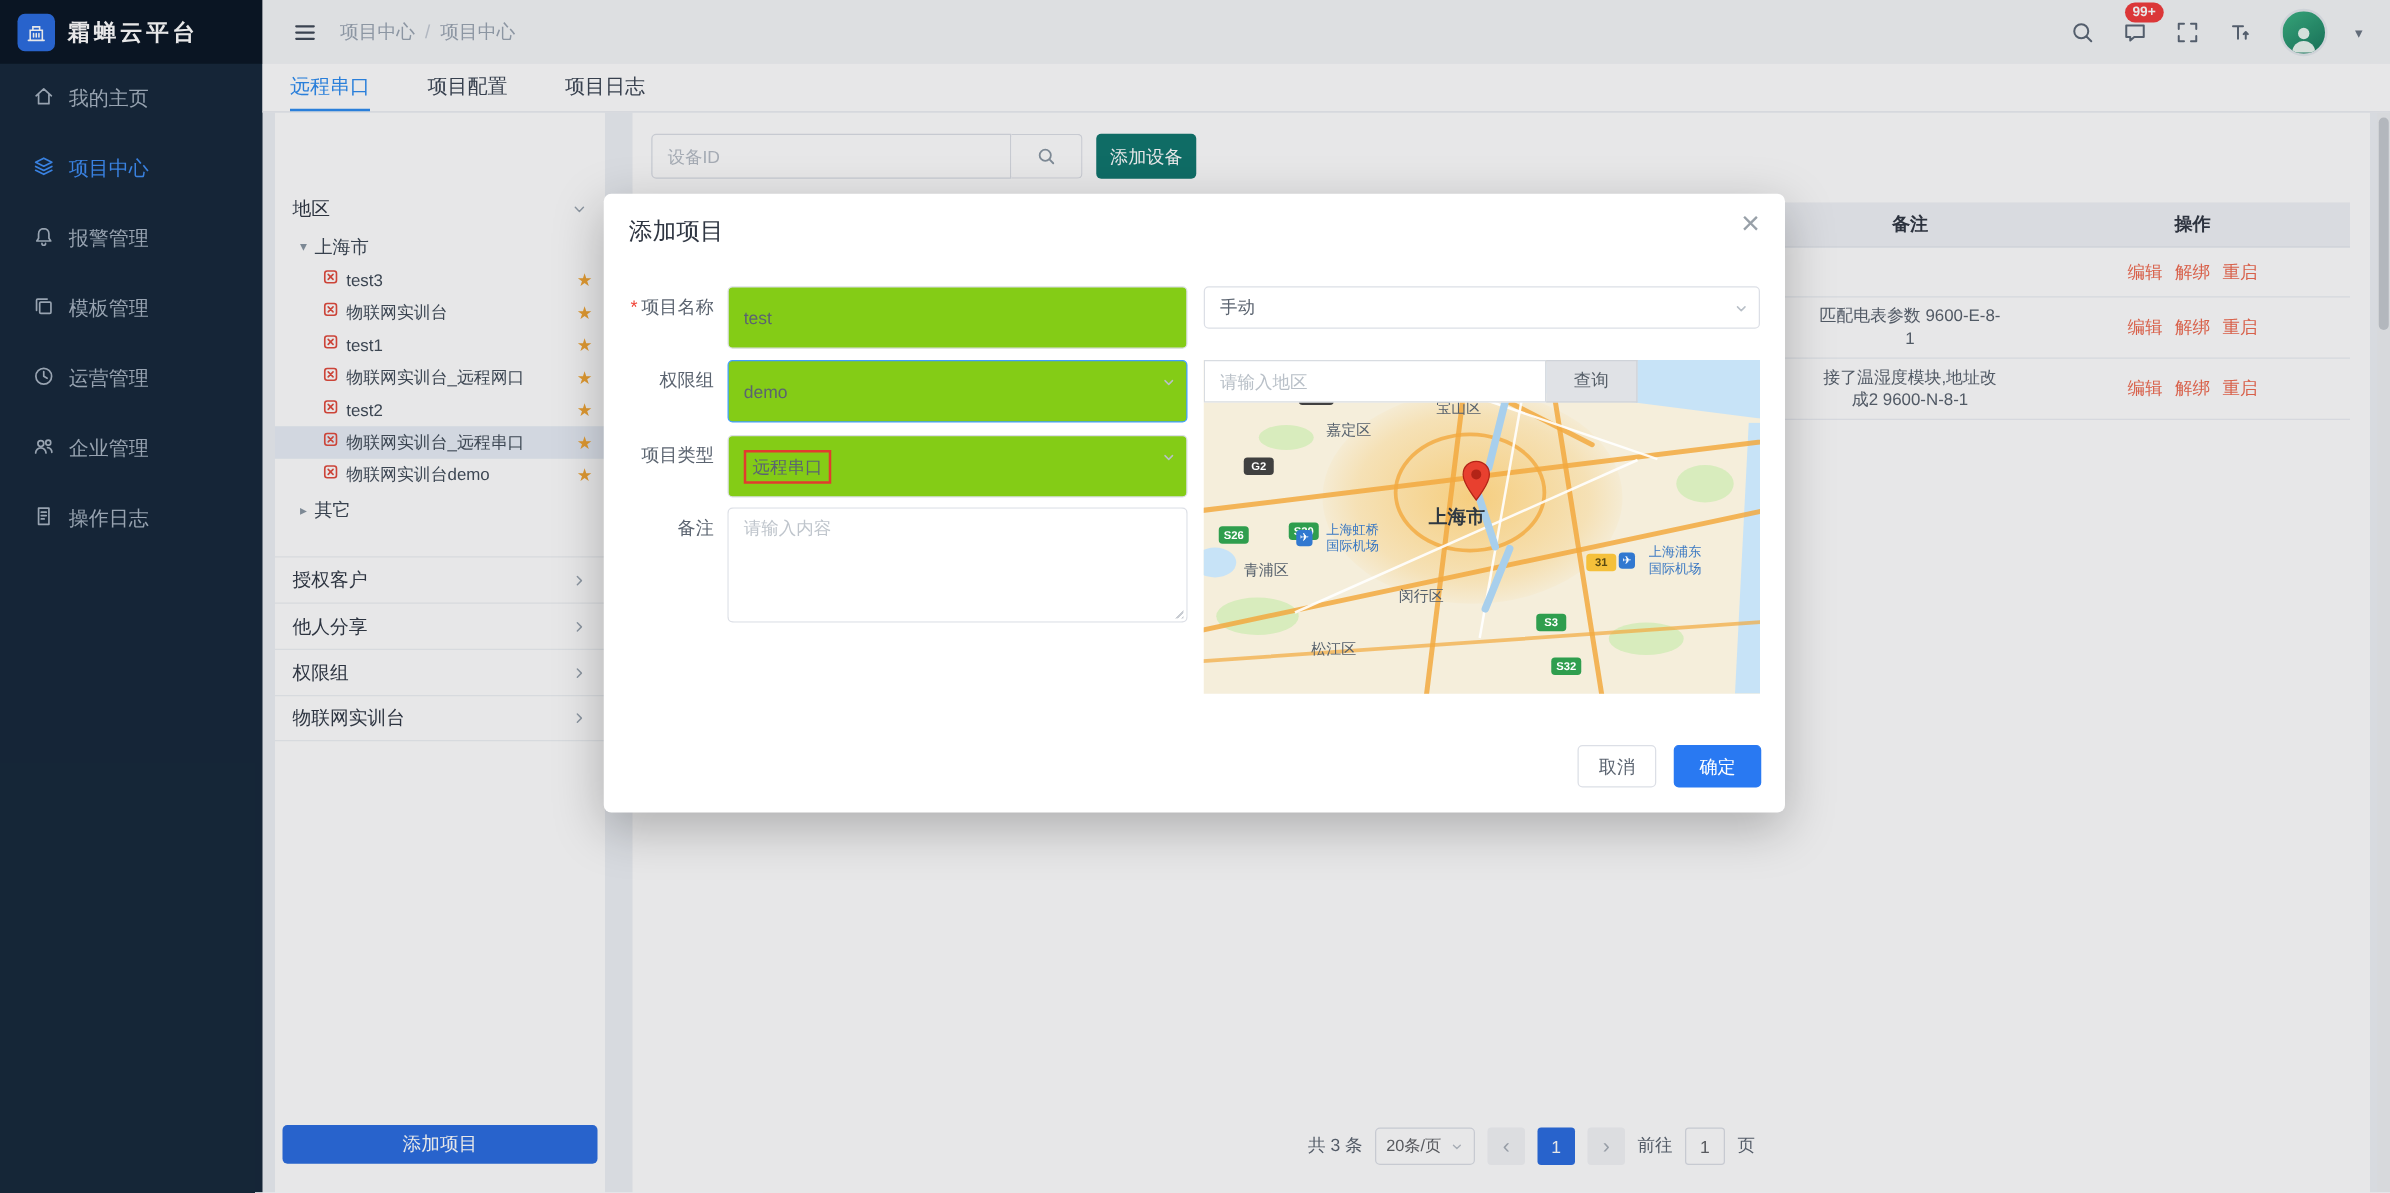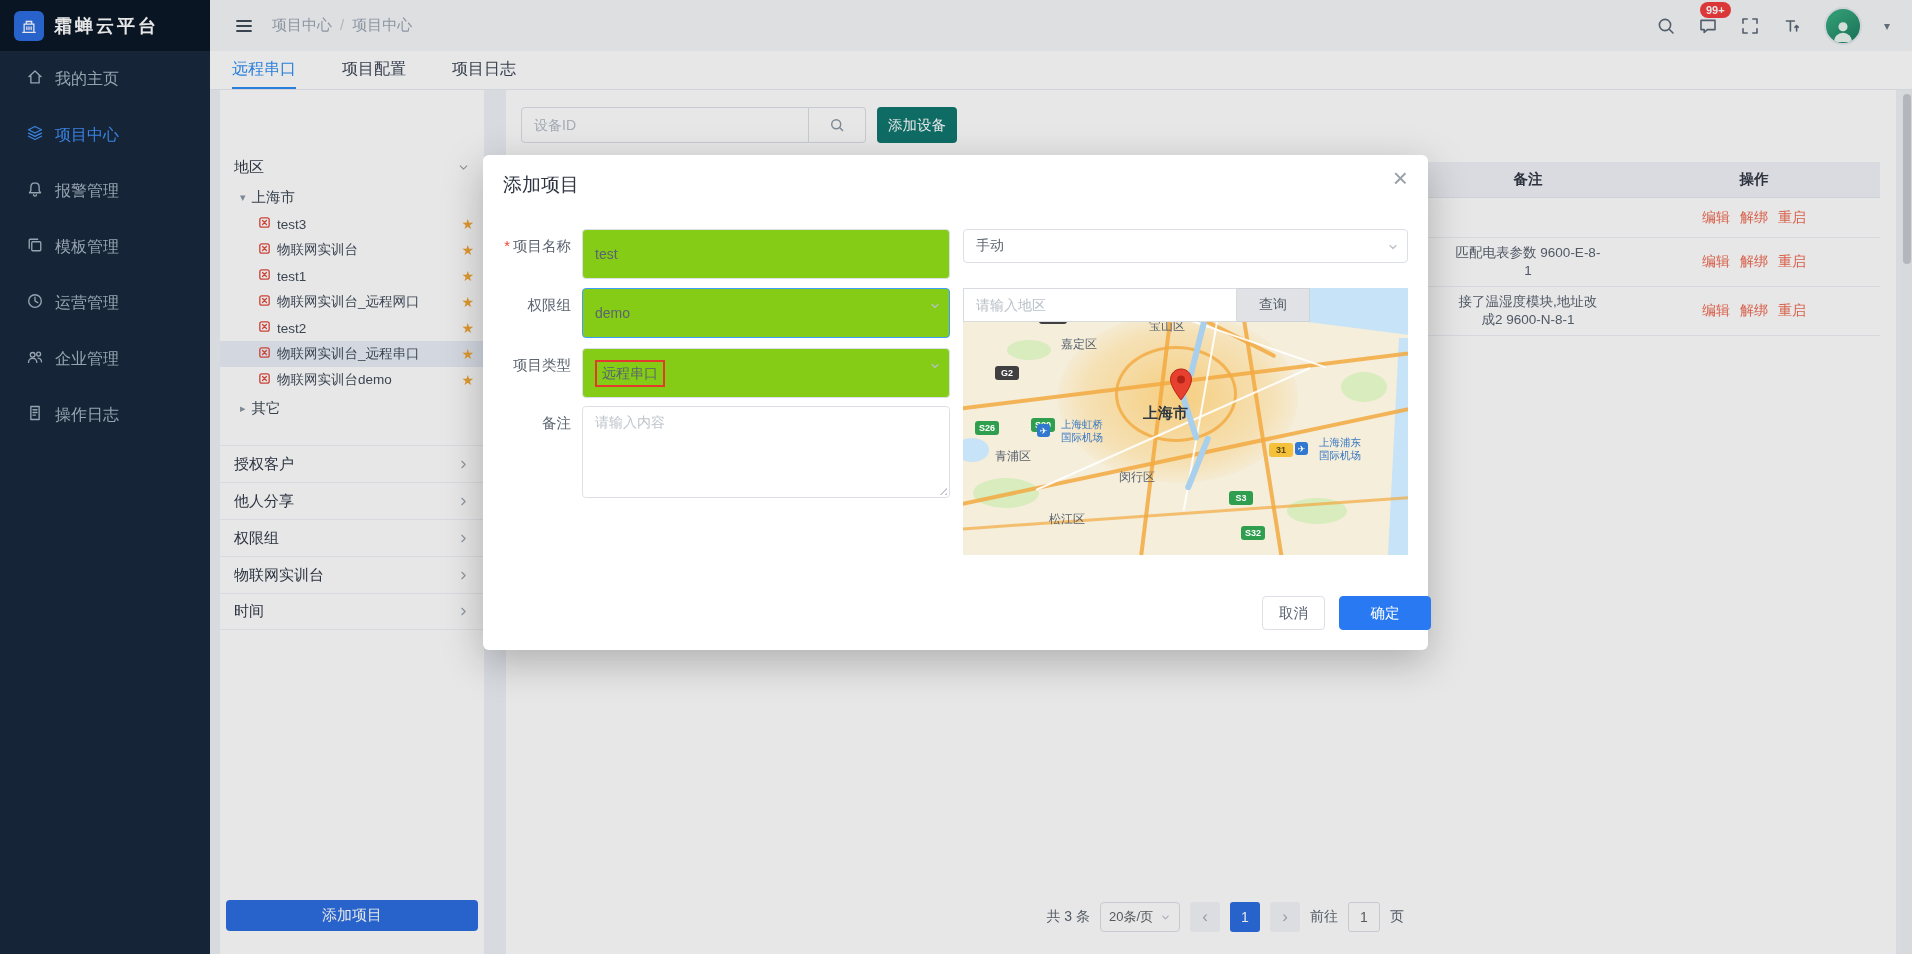--- a/index.html
+++ b/index.html
@@ -97,21 +97,21 @@
 .sel-caret{position:absolute;right:8px;top:11px;color:#b8bfc7;display:flex}
 .sel-focus{border-color:#409eff}
 .red-box{border:2px solid #e23b2e;padding:0 5px;line-height:23px;color:#5b6470}
 .ta-wrap{position:absolute;left:99px;top:251px;width:368px;height:92px;border:1px solid #dcdfe6;border-radius:4px;background:#fff}
 .ta-wrap textarea{width:100%;height:100%;border:none;resize:none;outline:none;padding:7px 12px;font-size:14px;color:#5b6470;font-family:inherit;border-radius:4px}
 .ta-wrap textarea::placeholder{color:#bfc5cc}
 .ta-corner{position:absolute;right:2px;bottom:2px;width:10px;height:10px;background:repeating-linear-gradient(135deg,transparent 0 2px,#c8ccd2 2px 3.5px);clip-path:polygon(100% 0,100% 100%,0 100%)}
 .r-select{position:absolute;left:480px;top:74px;width:445px;height:34px;border:1px solid #dcdfe6;border-radius:4px;background:#fff;display:flex;align-items:center;padding:0 28px 0 12px;font-size:14px;color:#5b6470;cursor:pointer}
 .m-footer-btn{position:absolute;height:34px;border-radius:4px;font-size:14.5px;cursor:pointer;display:flex;align-items:center;justify-content:center}
 .btn-cancel{left:779px;top:441px;width:63px;border:1px solid #dcdfe6;background:#fff;color:#5b6470}
-.btn-ok{left:856px;top:441px;width:92px;background:#2979f2;border:1px solid #2979f2;color:#fff}
+.btn-ok{left:856px;top:441px;width:70px;background:#2979f2;border:1px solid #2979f2;color:#fff}
 
 
 .map{position:absolute;left:480px;top:133px;width:445px;height:267px;background:#f5eedb;overflow:hidden}
 .map-search{position:absolute;left:0;top:0;display:flex;z-index:8}
 .map-search input{width:274px;height:34px;border:1px solid #d8dce1;background:#fff;padding:0 12px;font-size:14px;color:#5b6470;outline:none}
 .map-search input::placeholder{color:#b9c0c8}
 .map-query{width:73px;height:34px;border:1px solid #cfd3d9;border-left:none;background:#e0e2e6;color:#555e68;font-size:14px;cursor:pointer}
 .m-urban{position:absolute;left:95px;top:25px;width:240px;height:170px;background:radial-gradient(ellipse at center,rgba(246,195,96,0.75) 0%,rgba(246,195,96,0.3) 55%,rgba(246,195,96,0) 75%);border-radius:50%}
 .m-water-top{position:absolute;left:120px;top:0;width:325px;height:55px;background:#c7e3f7;clip-path:polygon(0 0,100% 0,100% 85%,60% 55%,30% 40%,0 25%)}
 .m-water-right{position:absolute;right:0;top:50px;width:20px;height:217px;background:#c7e3f7;clip-path:polygon(55% 0,100% 0,100% 100%,0 100%)}
@@ -355,28 +355,20 @@
           </span>
       </div>
       <div class="sec">
         <span>物联网实训台</span>
         <span class="chev">
             <svg width="13" height="13" viewBox="0 0 20 20" fill="none" stroke="currentColor" stroke-width="1.8" stroke-linecap="round" stroke-linejoin="round">
               <path d="M7.5 5 L12.5 10 L7.5 15"></path>
             </svg>
           </span>
       </div>
-      <div class="sec">
-        <span>时间</span>
-        <span class="chev">
-            <svg width="13" height="13" viewBox="0 0 20 20" fill="none" stroke="currentColor" stroke-width="1.8" stroke-linecap="round" stroke-linejoin="round">
-              <path d="M7.5 5 L12.5 10 L7.5 15"></path>
-            </svg>
-          </span>
-      </div>
     </div>
     <button class="add-proj">添加项目</button>
   </aside>
 
   <section class="device">
     <div class="dev-search">
       <input placeholder="设备ID" style="">
       <span class="search-btn">
           <svg width="16" height="16" viewBox="0 0 20 20" fill="none" stroke="currentColor" stroke-width="1.8" stroke-linecap="round">
             <circle cx="9" cy="9" r="5.6"></circle>

